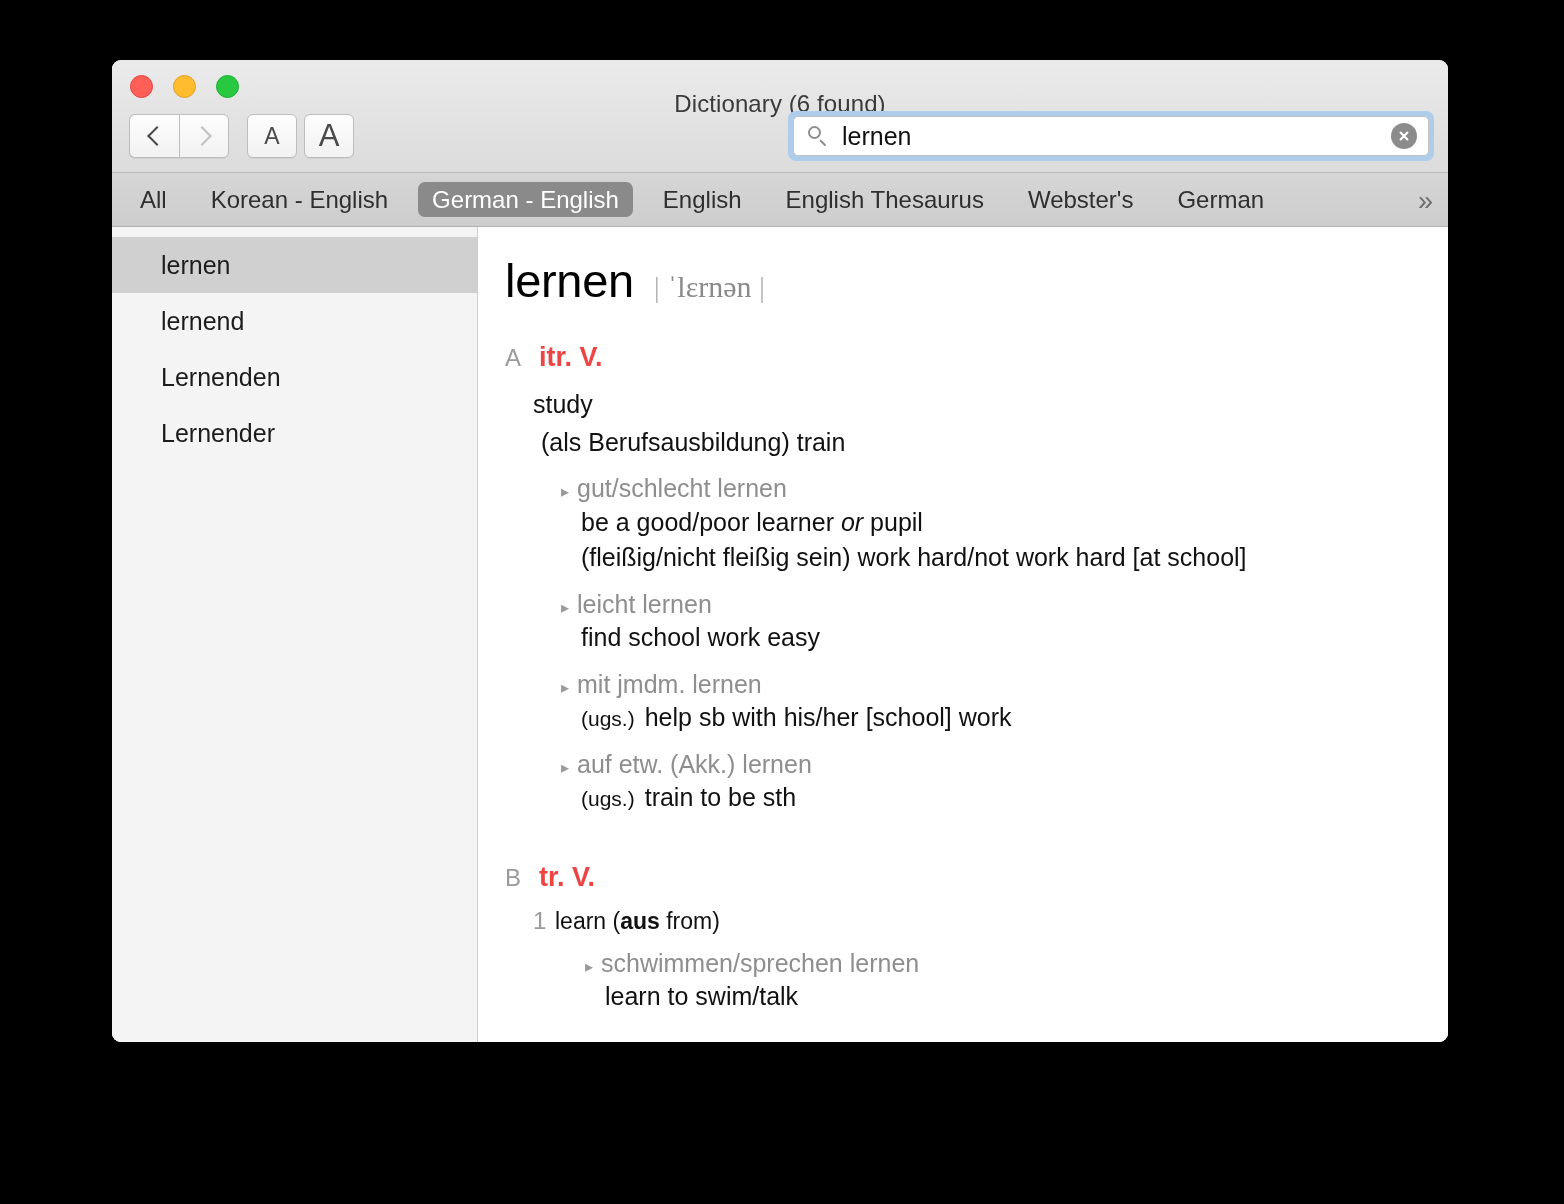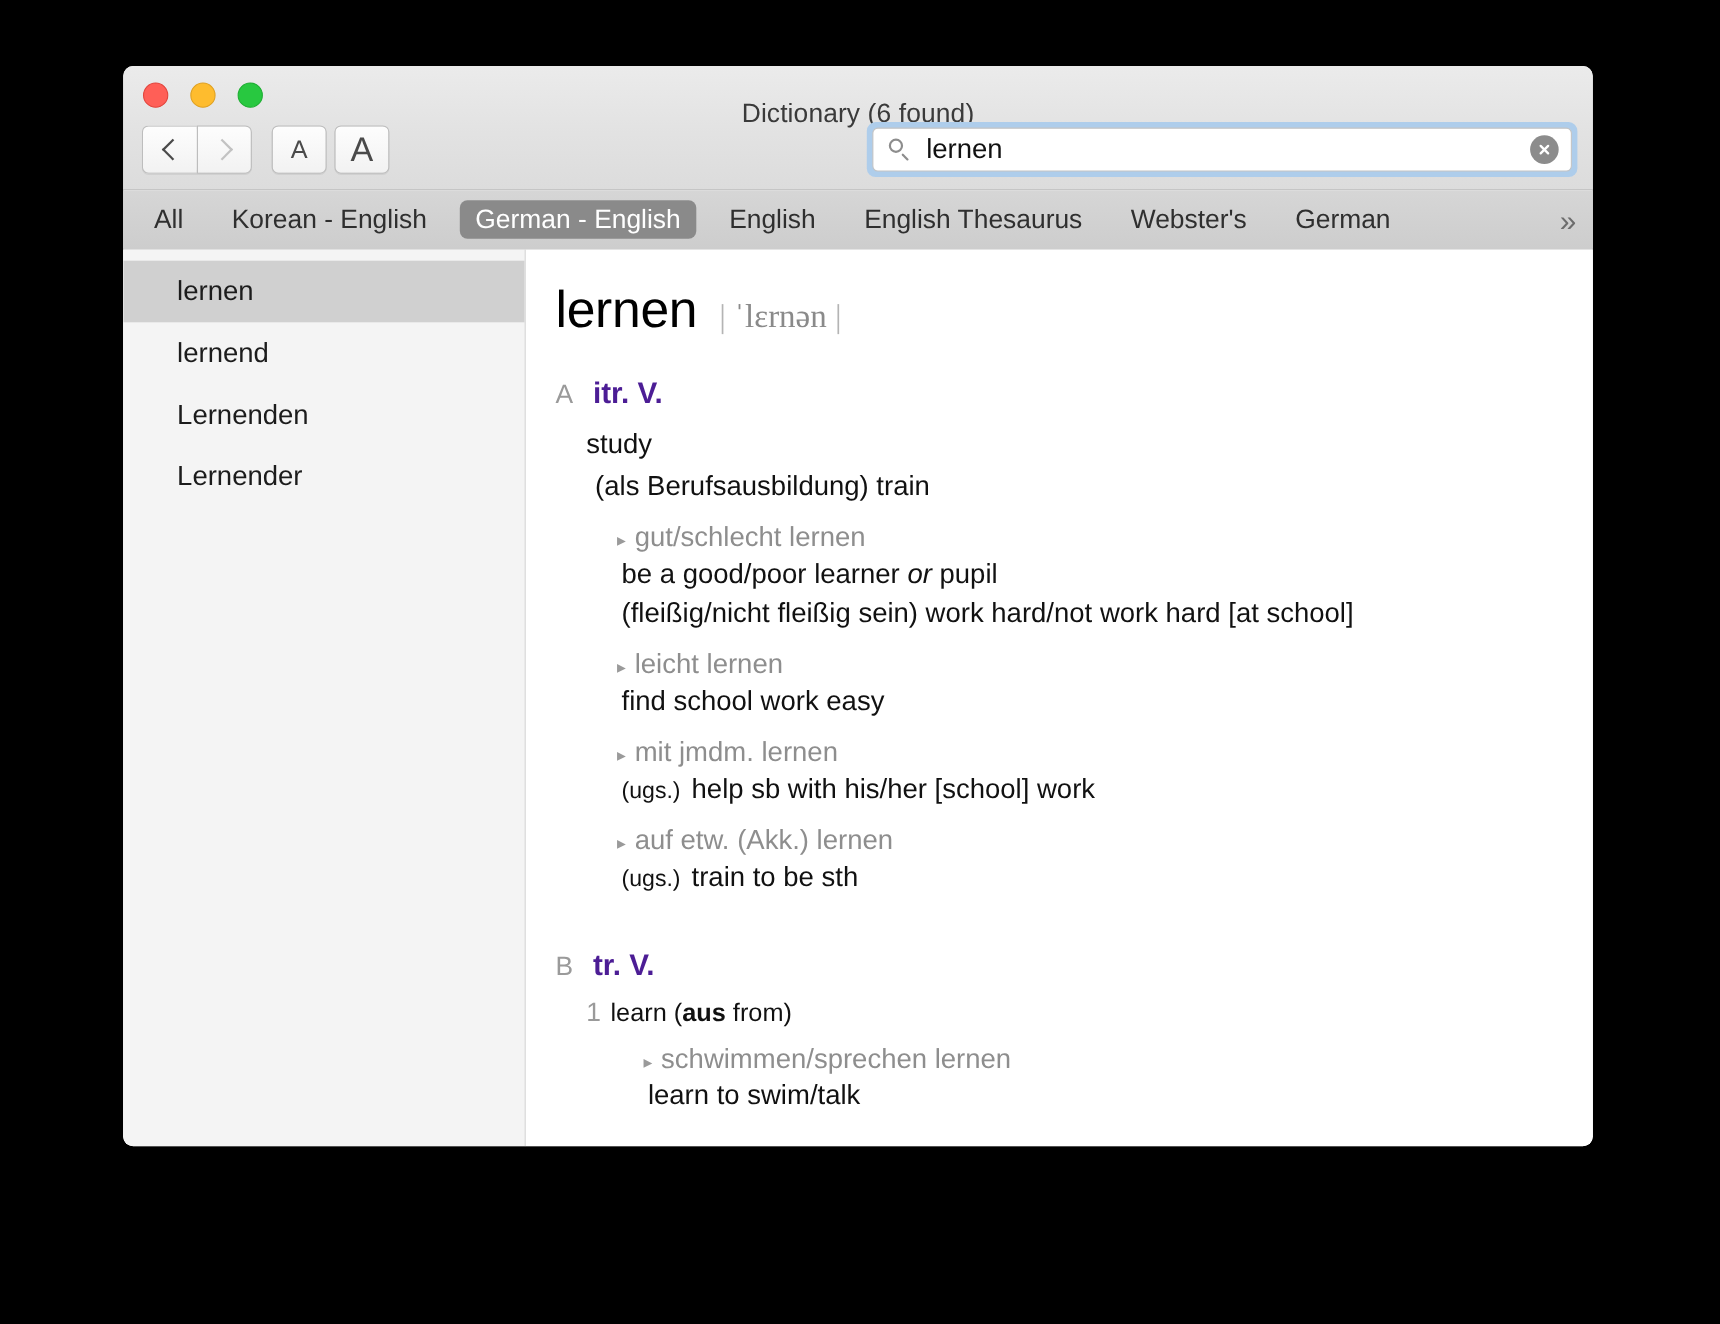--- a/index.html
+++ b/index.html
@@ -271,21 +271,21 @@
   }
   .sense-letter {
     width: 34px;
     flex: none;
     font-size: 24px;
     color: #9a9a9a;
   }
   .sense-pos {
     font-size: 27px;
     font-weight: bold;
-    color: #4c1d95;
+    color: #ef4444;
   }
 
   .defn {
     font-size: 25px;
     color: #111;
     margin-left: 28px;
     line-height: 1.42;
   }
   .defn.tight { margin-bottom: 2px; }
   .defn.sub { margin-left: 36px; }
@@ -317,21 +317,21 @@
   .tri {
     flex: none;
     width: 16px;
     font-size: 16px;
     color: #9a9a9a;
     line-height: 1;
   }
   .trans {
     font-size: 25px;
     color: #111;
-    margin-left: 4px;
+    margin-left: 20px;
     line-height: 1.42;
   }
   .reg {
     font-size: 21px;
     color: #111;
   }
   .reg + .reg-body { margin-left: 10px; }
   em { font-style: italic; }
   strong { font-weight: bold; }
 </style>

